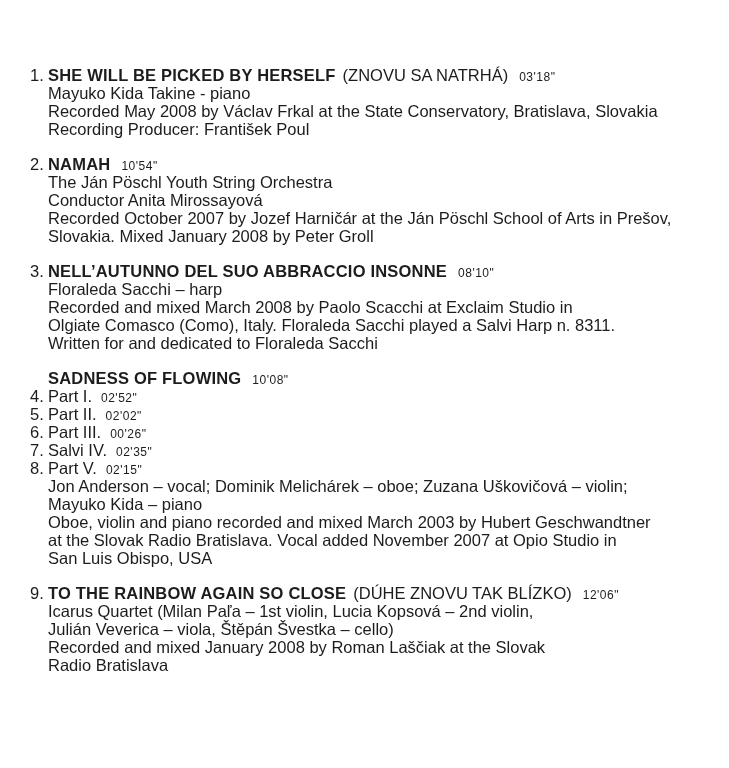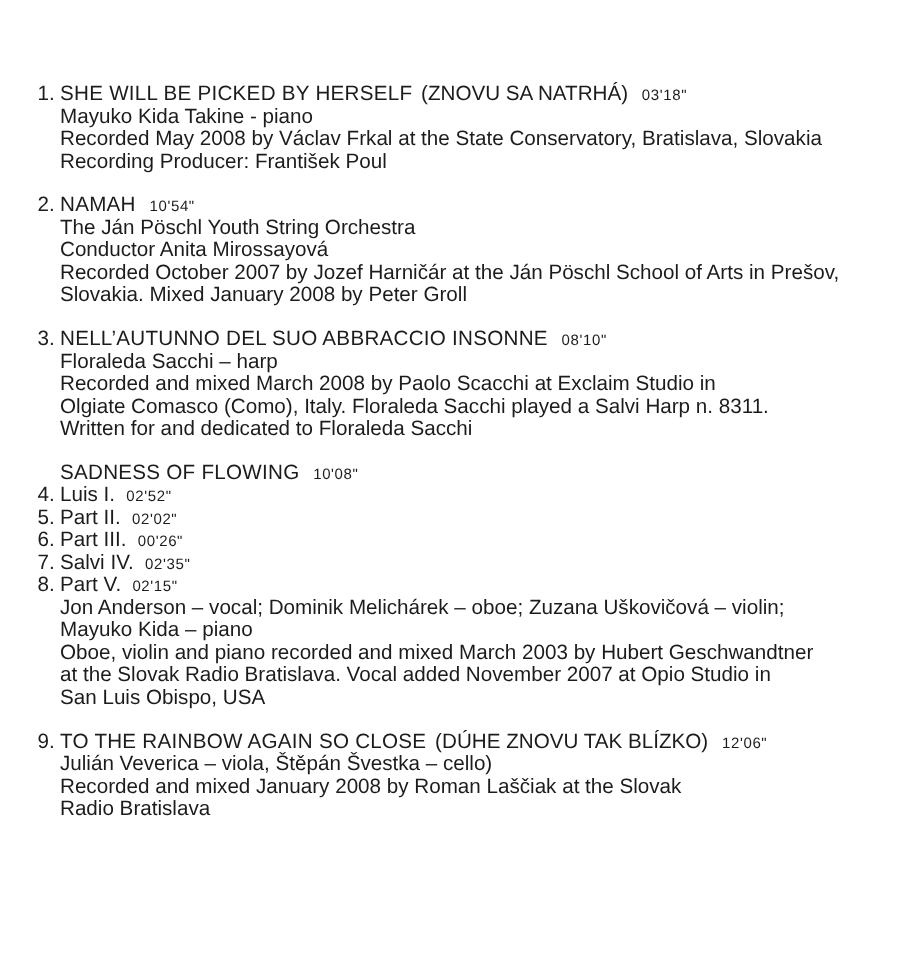--- a/index.html
+++ b/index.html
@@ -32,21 +32,21 @@
     line-height: 18px;
     height: 18px;
     white-space: nowrap;
   }
   .num {
     position: absolute;
     left: 0;
     top: 0;
   }
   .title {
-    font-weight: normal;
+    font-weight: bold;
     letter-spacing: 0.2px;
   }
   .subtitle {
     margin-left: 7px;
   }
   .dur {
     font-size: 12px;
     margin-left: 11px;
     letter-spacing: 0.5px;
   }
@@ -91,21 +91,21 @@
     <div class="line">Recorded and mixed March 2008 by Paolo Scacchi at Exclaim Studio in</div>
     <div class="line">Olgiate Comasco (Como), Italy. Floraleda Sacchi played a Salvi Harp n. 8311.</div>
     <div class="line">Written for and dedicated to Floraleda Sacchi</div>
   </div>
 
   <div class="block">
     <div class="line">
       <span class="title">SADNESS OF FLOWING</span><span class="dur">10'08"</span>
     </div>
     <div class="line">
-      <span class="num">4.</span><span class="part-title">Luis I.</span><span class="part-dur">02'52"</span>
+      <span class="num">4.</span><span class="part-title">Part I.</span><span class="part-dur">02'52"</span>
     </div>
     <div class="line">
       <span class="num">5.</span><span class="part-title">Part II.</span><span class="part-dur">02'02"</span>
     </div>
     <div class="line">
       <span class="num">6.</span><span class="part-title">Part III.</span><span class="part-dur">00'26"</span>
     </div>
     <div class="line">
       <span class="num">7.</span><span class="part-title">Salvi IV.</span><span class="part-dur">02'35"</span>
     </div>
@@ -116,18 +116,19 @@
     <div class="line">Mayuko Kida – piano</div>
     <div class="line">Oboe, violin and piano recorded and mixed March 2003 by Hubert Geschwandtner</div>
     <div class="line">at the Slovak Radio Bratislava. Vocal added November 2007 at Opio Studio in</div>
     <div class="line">San Luis Obispo, USA</div>
   </div>
 
   <div class="block">
     <div class="line">
       <span class="num">9.</span><span class="title">TO THE RAINBOW AGAIN SO CLOSE</span><span class="subtitle">(DÚHE ZNOVU TAK BLÍZKO)</span><span class="dur">12'06"</span>
     </div>
+    <div class="line">Icarus Quartet (Milan Paľa – 1st violin, Lucia Kopsová – 2nd violin,</div>
     <div class="line">Julián Veverica – viola, Štěpán Švestka – cello)</div>
     <div class="line">Recorded and mixed January 2008 by Roman Laščiak at the Slovak</div>
     <div class="line">Radio Bratislava</div>
   </div>
 
 </div>
 
 </body></html>

